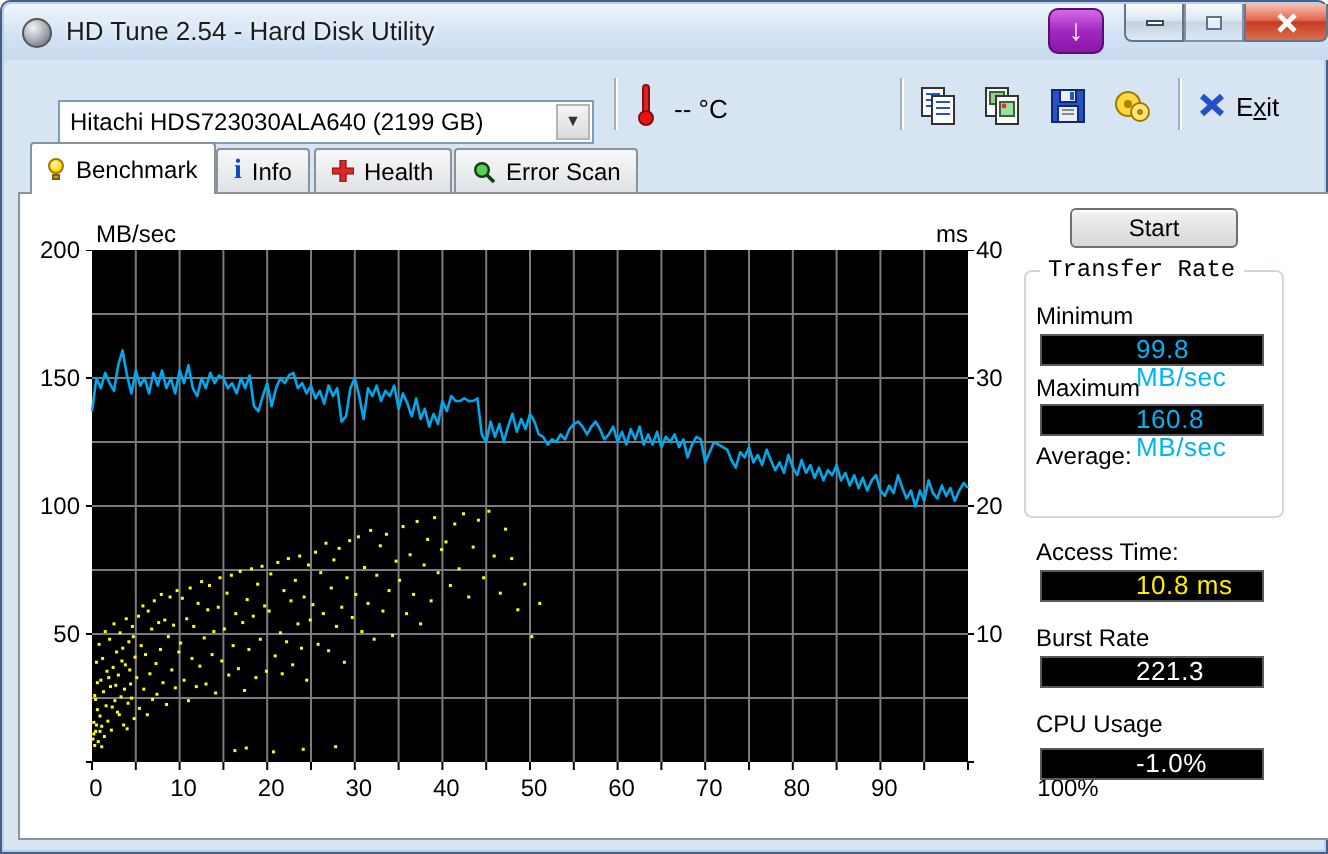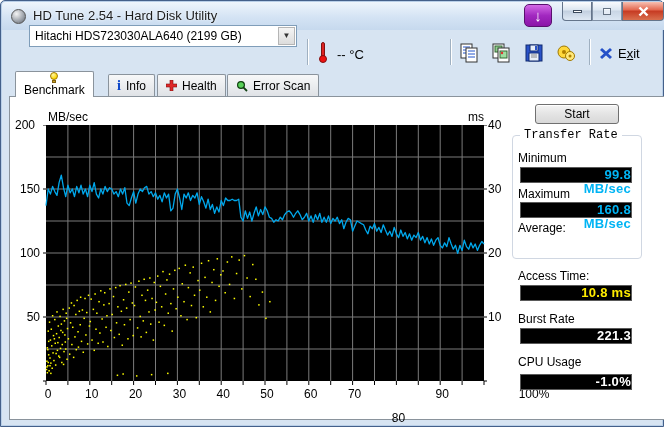--- a/index.html
+++ b/index.html
@@ -22,41 +22,41 @@
   .winbtn{position:absolute;top:0;height:19px;border:1px solid #64748a;border-top:none;
     border-radius:0 0 4px 4px;background:linear-gradient(180deg,#fdfdfe,#dbe5f0 45%,#c2cfdf 50%,#dfe9f4);
     display:flex;align-items:center;justify-content:center;}
   .winbtn.min{left:560px;width:30px;border-radius:0 0 0 4px;}
   .winbtn.max{left:590px;width:30px;border-radius:0;opacity:.75;}
   .winbtn.close{left:620px;width:42px;border-radius:0 0 4px 0;
     background:linear-gradient(180deg,#f7c0b2,#e2654c 45%,#c63a22 50%,#d96f4e);}
   .glyph-bar{width:9px;height:3px;background:#fff;border:1px solid #3c4a5c;}
   .glyph-box{width:8px;height:7px;background:#e8eef6;border:1px solid #3c4a5c;box-shadow:inset 0 1px 0 #fff;}
   
-  .combobox{position:absolute;left:28px;top:24px;width:268px;height:22px;background:#fff;
+  .combobox{position:absolute;left:28px;top:49px;width:268px;height:22px;background:#fff;
     border:1px solid #7f9db9;display:flex;align-items:center;}
   .combobox .val{flex:1;font-size:12px;padding-left:5px;color:#000;white-space:nowrap;}
   .combobox .drop{width:17px;height:18px;margin-right:1px;
     background:linear-gradient(180deg,#f4f4f4,#dcdcdc);border:1px solid #b5b5b5;
     font-size:8px;color:#333;text-align:center;line-height:16px;}
   .tb-sep{position:absolute;top:38px;width:2px;height:26px;
     border-left:1px solid #9fb0c1;border-right:1px solid #fff;}
   .thermo{position:absolute;left:318px;top:41px;width:8px;height:21px;}
   .thermo .stem{position:absolute;left:2px;top:0;width:4px;height:16px;background:#d22;border-radius:2px;border:1px solid #801010;}
   .thermo .bulb{position:absolute;left:0;top:13px;width:8px;height:8px;background:#e11;border-radius:50%;border:1px solid #801010;}
   .temp-text{position:absolute;left:336px;top:46px;font-size:13px;color:#000;}
   .tool-icon{position:absolute;top:42px;width:22px;height:20px;}
   .exit-x{position:absolute;left:598px;top:45px;width:14px;height:13px;}
   .exit-label{position:absolute;left:617px;top:45px;font-size:13px;color:#000;}
   .exit-label .u{text-decoration:underline;}
   
   .tab{position:absolute;display:flex;align-items:center;gap:5px;padding:0 8px;
     font-size:12px;color:#000;border:1px solid #8a939c;border-bottom:none;border-radius:2px 2px 0 0;
     background:linear-gradient(180deg,#f7f8f9,#dfe2e6);height:22px;top:73px;z-index:1;}
-  .tab.active{top:70px;height:26px;background:#fff;z-index:3;font-weight:normal;flex-direction:column;}
+  .tab.active{top:70px;height:26px;background:#fff;z-index:3;font-weight:normal;}
   .tabpage{position:absolute;left:8px;top:95px;width:660px;height:324px;background:#fff;
     border:1px solid #8a939c;z-index:2;}
   
   .bulb{width:9px;height:12px;position:relative;}
   .bulb .globe{position:absolute;left:0;top:0;width:8px;height:8px;border-radius:50%;
     background:radial-gradient(circle at 35% 30%,#fff6a8,#ffd800 70%);border:1px solid #a07800;}
   .bulb .base{position:absolute;left:2px;top:8px;width:4px;height:3px;background:#c8a020;border:1px solid #806010;}
   .info-i{color:#1048c8;font-family:"Liberation Serif",serif;font-weight:bold;font-size:14px;line-height:12px;}
   
   .plot-svg{position:absolute;left:32px;top:28px;}
@@ -65,21 +65,21 @@
   
   .start-btn{position:absolute;left:525px;top:7px;width:84px;height:20px;
     background:linear-gradient(180deg,#f4f4f4,#e4e4e4 50%,#d8d8d8);
     border:1px solid #707070;border-radius:3px;font-size:12px;color:#000;
     text-align:center;line-height:18px;box-shadow:inset 0 1px 0 #fff;}
   .groupbox{position:absolute;left:502px;top:38px;width:130px;height:124px;
     border:1px solid #d0d7e2;border-radius:4px;}
   .groupbox-title{position:absolute;left:510px;top:31px;background:#fff;padding:0 4px;font-size:12px;color:#000;font-family:Liberation Mono, monospace;}
   .field-label{position:absolute;left:508px;font-size:12px;color:#000;}
   .lcd{position:absolute;left:510px;width:112px;height:16px;background:#000;
-    border:1px solid #5a5a5a;text-align:right;font-size:13px;font-weight:bold;
+    border:1px solid #5a5a5a;text-align:left;font-size:13px;font-weight:normal;
     line-height:14px;letter-spacing:.3px;padding-left:47px;}
   .lcd.cyan{color:#00b4f4;}
   .lcd.yellow{color:#ffec00;}
   .lcd.white{color:#ffffff;}
 </style>
 </head>
 <body>
 
 <div class="window">
 
@@ -458,41 +458,41 @@
         <rect x="203.40800000000002" y="170.82000000000002" width="1.5" height="1.5" fill="#ffff00"></rect>
         <rect x="206.03600000000003" y="138.82000000000002" width="1.5" height="1.5" fill="#ffff00"></rect>
         <rect x="209.102" y="153.54000000000002" width="1.5" height="1.5" fill="#ffff00"></rect>
         <rect x="212.168" y="179.14000000000001" width="1.5" height="1.5" fill="#ffff00"></rect>
         <rect x="215.672" y="166.34" width="1.5" height="1.5" fill="#ffff00"></rect>
         <rect x="219.17600000000002" y="192.58" width="1.5" height="1.5" fill="#ffff00"></rect>
         <rect x="223.11800000000002" y="175.94" width="1.5" height="1.5" fill="#ffff00"></rect>
         <polyline points="0.0,80.6 2.2,64.0 4.4,69.1 6.6,61.4 8.8,66.6 11.0,70.4 13.1,57.6 15.3,50.2 17.5,62.7 19.7,71.7 21.9,60.2 24.1,67.8 26.3,64.0 28.5,71.7 30.7,61.4 32.9,67.8 35.0,60.2 37.2,69.1 39.4,64.0 41.6,71.7 43.8,60.2 46.0,66.6 48.2,57.6 50.4,69.1 52.6,73.0 54.8,64.0 56.9,69.1 59.1,61.4 61.3,66.6 63.5,62.7 65.7,64.0 67.9,69.1 70.1,66.6 72.3,71.7 74.5,64.0 76.6,69.1 78.8,62.7 81.0,78.1 83.2,80.6 85.4,73.0 87.6,66.6 89.8,78.1 92.0,69.1 94.2,64.0 96.4,66.6 98.5,62.7 100.7,61.4 102.9,69.1 105.1,66.6 107.3,71.7 109.5,67.8 111.7,74.2 113.9,70.4 116.1,76.8 118.3,67.8 120.5,73.0 122.6,69.1 124.8,85.8 127.0,83.2 129.2,69.1 131.4,64.0 133.6,73.0 135.8,84.5 138.0,69.1 140.2,73.0 142.3,67.8 144.5,75.5 146.7,70.4 148.9,73.0 151.1,67.8 153.3,79.4 155.5,71.7 157.7,76.8 159.9,83.2 162.1,74.2 164.3,84.5 166.4,79.4 168.6,88.3 170.8,81.9 173.0,87.0 175.2,75.5 177.4,80.6 179.6,73.0 181.8,75.5 184.0,75.5 186.2,74.2 188.3,75.5 190.5,75.5 192.7,74.2 194.9,92.2 197.1,96.0 199.3,85.8 201.5,93.4 203.7,87.0 205.9,96.0 208.0,88.3 210.2,81.9 212.4,90.9 214.6,84.5 216.8,89.6 219.0,81.9 221.2,85.8 223.4,92.2 225.6,93.4 227.8,97.3 230.0,94.7 232.1,96.0 234.3,92.2 236.5,94.7 238.7,89.6 240.9,87.0 243.1,85.8 245.3,88.3 247.5,92.2 249.7,88.3 251.8,85.8 254.0,89.6 256.2,94.7 258.4,92.2 260.6,88.3 262.8,96.0 265.0,90.9 267.2,97.3 269.4,89.6 271.6,94.7 273.8,88.3 275.9,97.3 278.1,92.2 280.3,97.3 282.5,90.9 284.7,98.6 286.9,93.4 289.1,96.0 291.3,92.2 293.5,98.6 295.7,94.7 297.8,103.7 300.0,97.3 302.2,93.4 304.4,94.7 306.6,106.2 308.8,101.1 311.0,96.0 313.2,97.3 315.4,98.6 317.6,99.8 319.7,105.0 321.9,108.8 324.1,101.1 326.3,103.7 328.5,98.6 330.7,106.2 332.9,102.4 335.1,107.5 337.3,99.8 339.4,105.0 341.6,110.1 343.8,106.2 346.0,111.4 348.2,102.4 350.4,108.8 352.6,112.6 354.8,105.0 357.0,111.4 359.2,107.5 361.3,113.9 363.5,108.8 365.7,115.2 367.9,110.1 370.1,112.6 372.3,107.5 374.5,115.2 376.7,111.4 378.9,117.8 381.1,112.6 383.3,119.0 385.4,113.9 387.6,120.3 389.8,115.2 392.0,112.6 394.2,120.3 396.4,122.9 398.6,117.8 400.8,121.6 403.0,112.6 405.2,119.0 407.3,124.2 409.5,120.3 411.7,128.3 413.9,120.3 416.1,125.4 418.3,115.2 420.5,121.6 422.7,124.2 424.9,117.8 427.1,122.9 429.2,119.0 431.4,125.4 433.6,120.3 435.8,116.5 438.0,119.0" fill="none" stroke="#00a8ec" stroke-width="1.3" stroke-linejoin="round"></polyline>
       </svg>
     <div id="yleft">
-        <span class="tick-label" style="left: 0px; top: 21px; width: 30px; text-align: center;">200</span>
+        <span class="tick-label" style="left: 0px; top: 21px; width: 30px; text-align: right;">200</span>
         <span class="tick-label" style="left: 0px; top: 85px; width: 30px; text-align: right;">150</span>
         <span class="tick-label" style="left: 0px; top: 149px; width: 30px; text-align: right;">100</span>
         <span class="tick-label" style="left: 0px; top: 213px; width: 30px; text-align: right;">50</span>
       </div>
     <div id="yright">
         <span class="tick-label" style="left: 478px; top: 21px; width: 26px;">40</span>
         <span class="tick-label" style="left: 478px; top: 85px; width: 26px;">30</span>
         <span class="tick-label" style="left: 478px; top: 149px; width: 26px;">20</span>
         <span class="tick-label" style="left: 478px; top: 213px; width: 26px;">10</span>
       </div>
     <div id="xlabels">
         <span class="tick-label" style="left: 18px; top: 290px; width: 40px; text-align: center;">0</span>
         <span class="tick-label" style="left: 61.8px; top: 290px; width: 40px; text-align: center;">10</span>
         <span class="tick-label" style="left: 105.6px; top: 290px; width: 40px; text-align: center;">20</span>
         <span class="tick-label" style="left: 149.4px; top: 290px; width: 40px; text-align: center;">30</span>
         <span class="tick-label" style="left: 193.2px; top: 290px; width: 40px; text-align: center;">40</span>
         <span class="tick-label" style="left: 237px; top: 290px; width: 40px; text-align: center;">50</span>
         <span class="tick-label" style="left: 280.8px; top: 290px; width: 40px; text-align: center;">60</span>
         <span class="tick-label" style="left: 324.6px; top: 290px; width: 40px; text-align: center;">70</span>
-        <span class="tick-label" style="left: 368.4px; top: 290px; width: 40px; text-align: center; margin-top: 24px;">80</span>
+        <span class="tick-label" style="left: 368.4px; top: 290px; width: 40px; text-align: center;">80</span>
         <span class="tick-label" style="left: 412.2px; top: 290px; width: 40px; text-align: center;">90</span>
         <span class="tick-label" style="left: 456px; top: 290px; width: 40px; text-align: center; margin-left: 48px;">100%</span>
       </div>
 
     <div class="start-btn">Start</div>
 
     <div class="groupbox"></div>
     <div class="groupbox-title">Transfer Rate</div>
 
     <div class="field-label" style="top:54px">Minimum</div>

